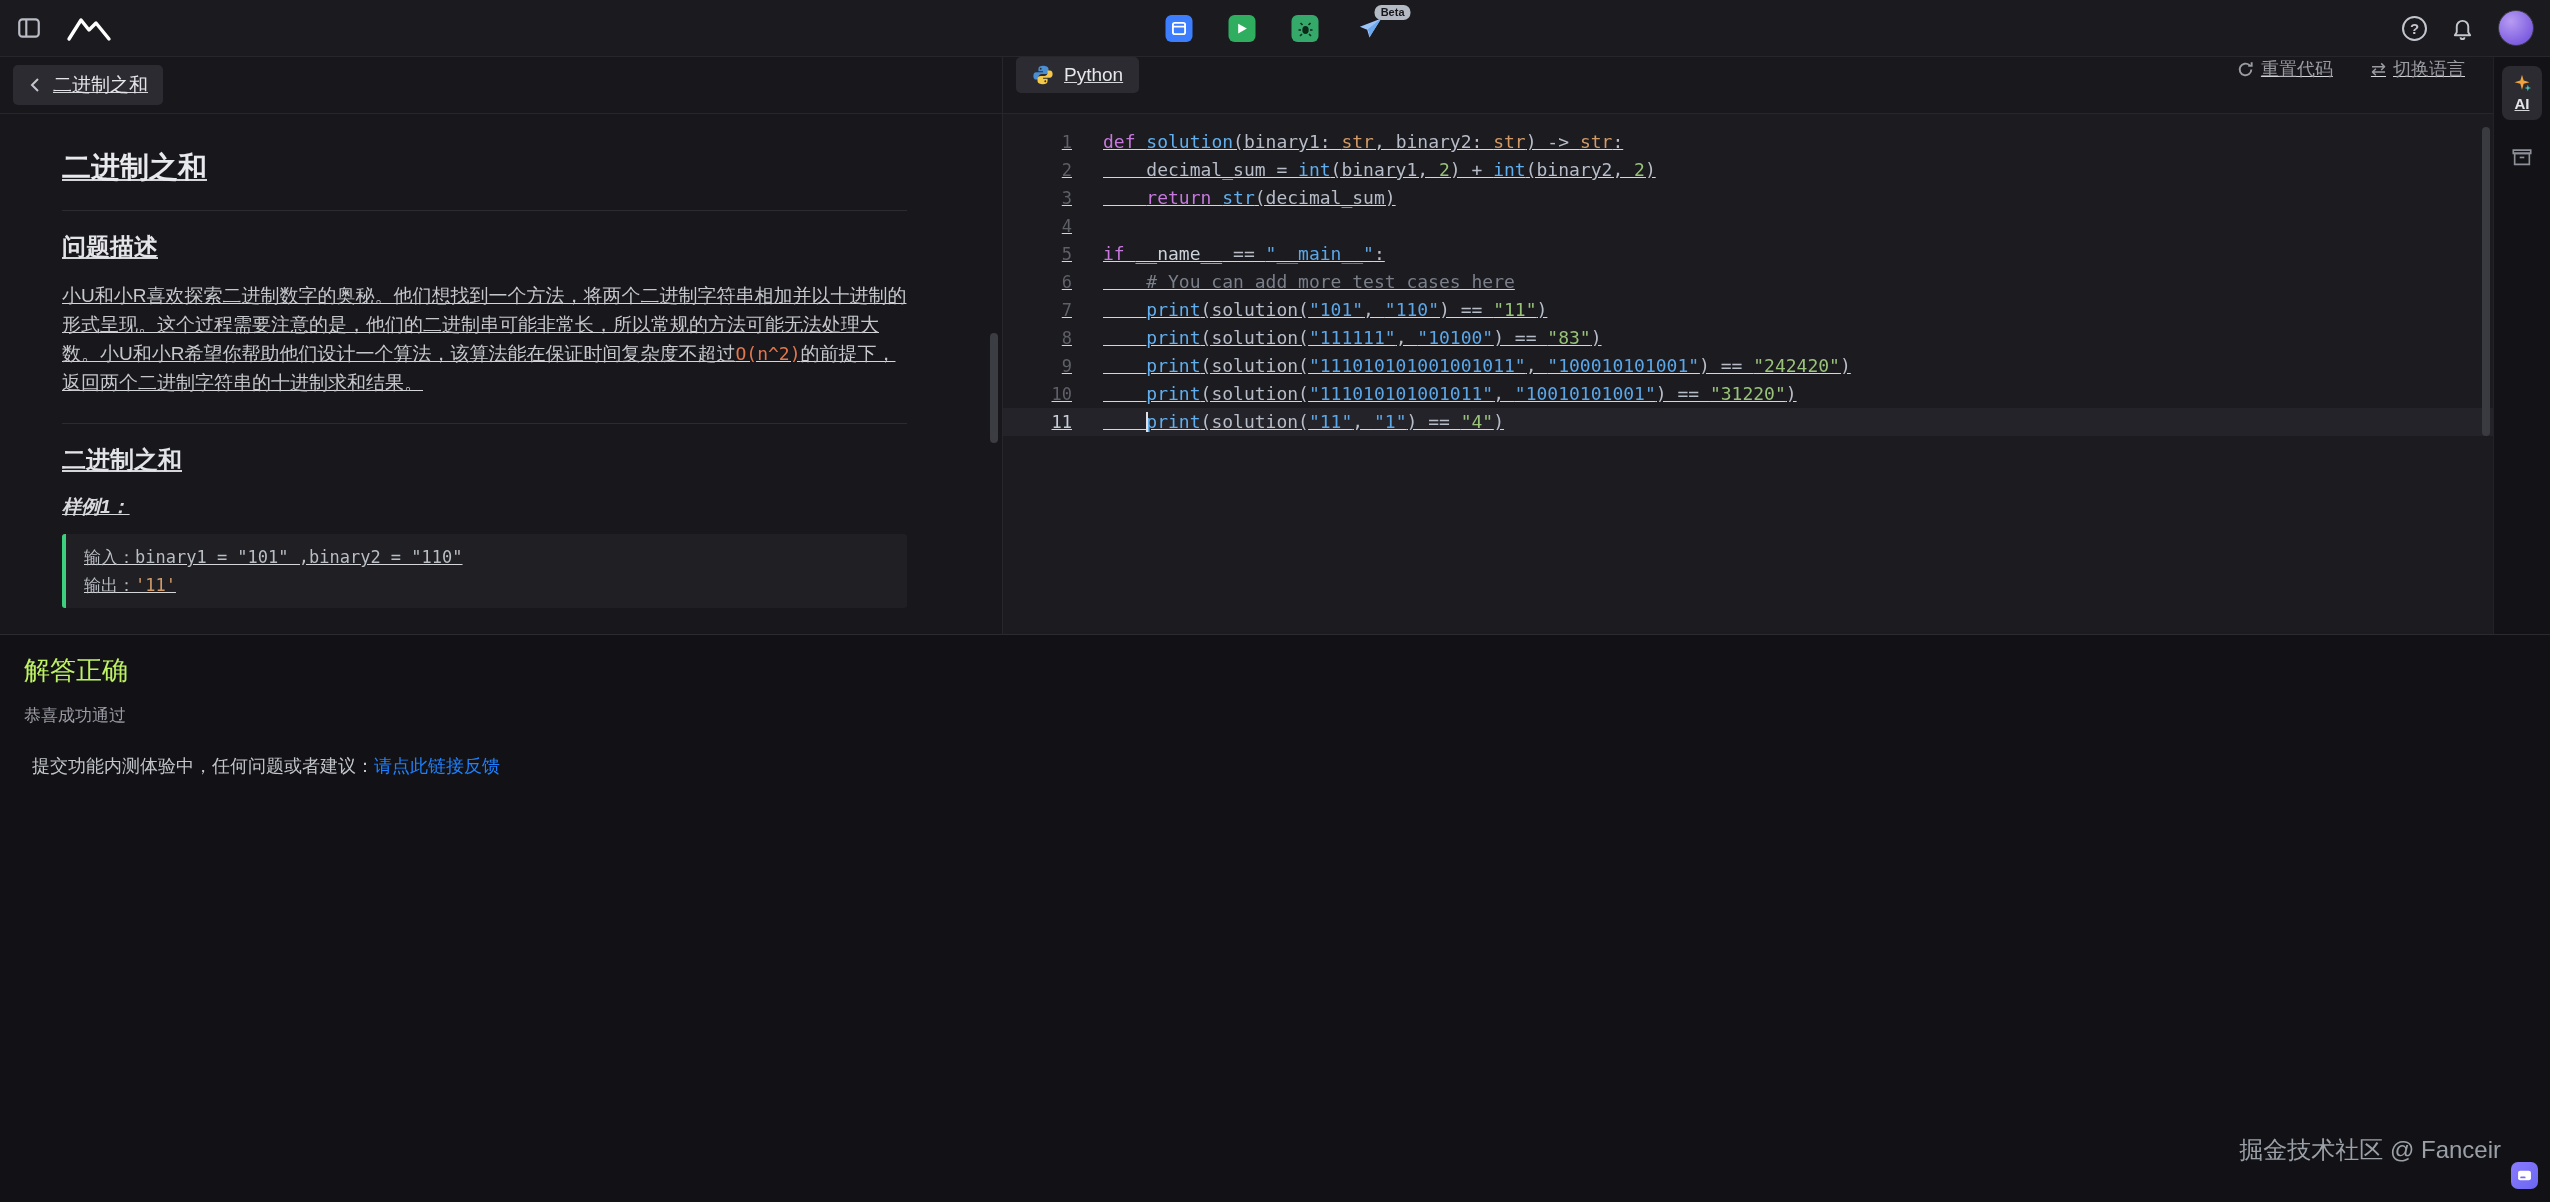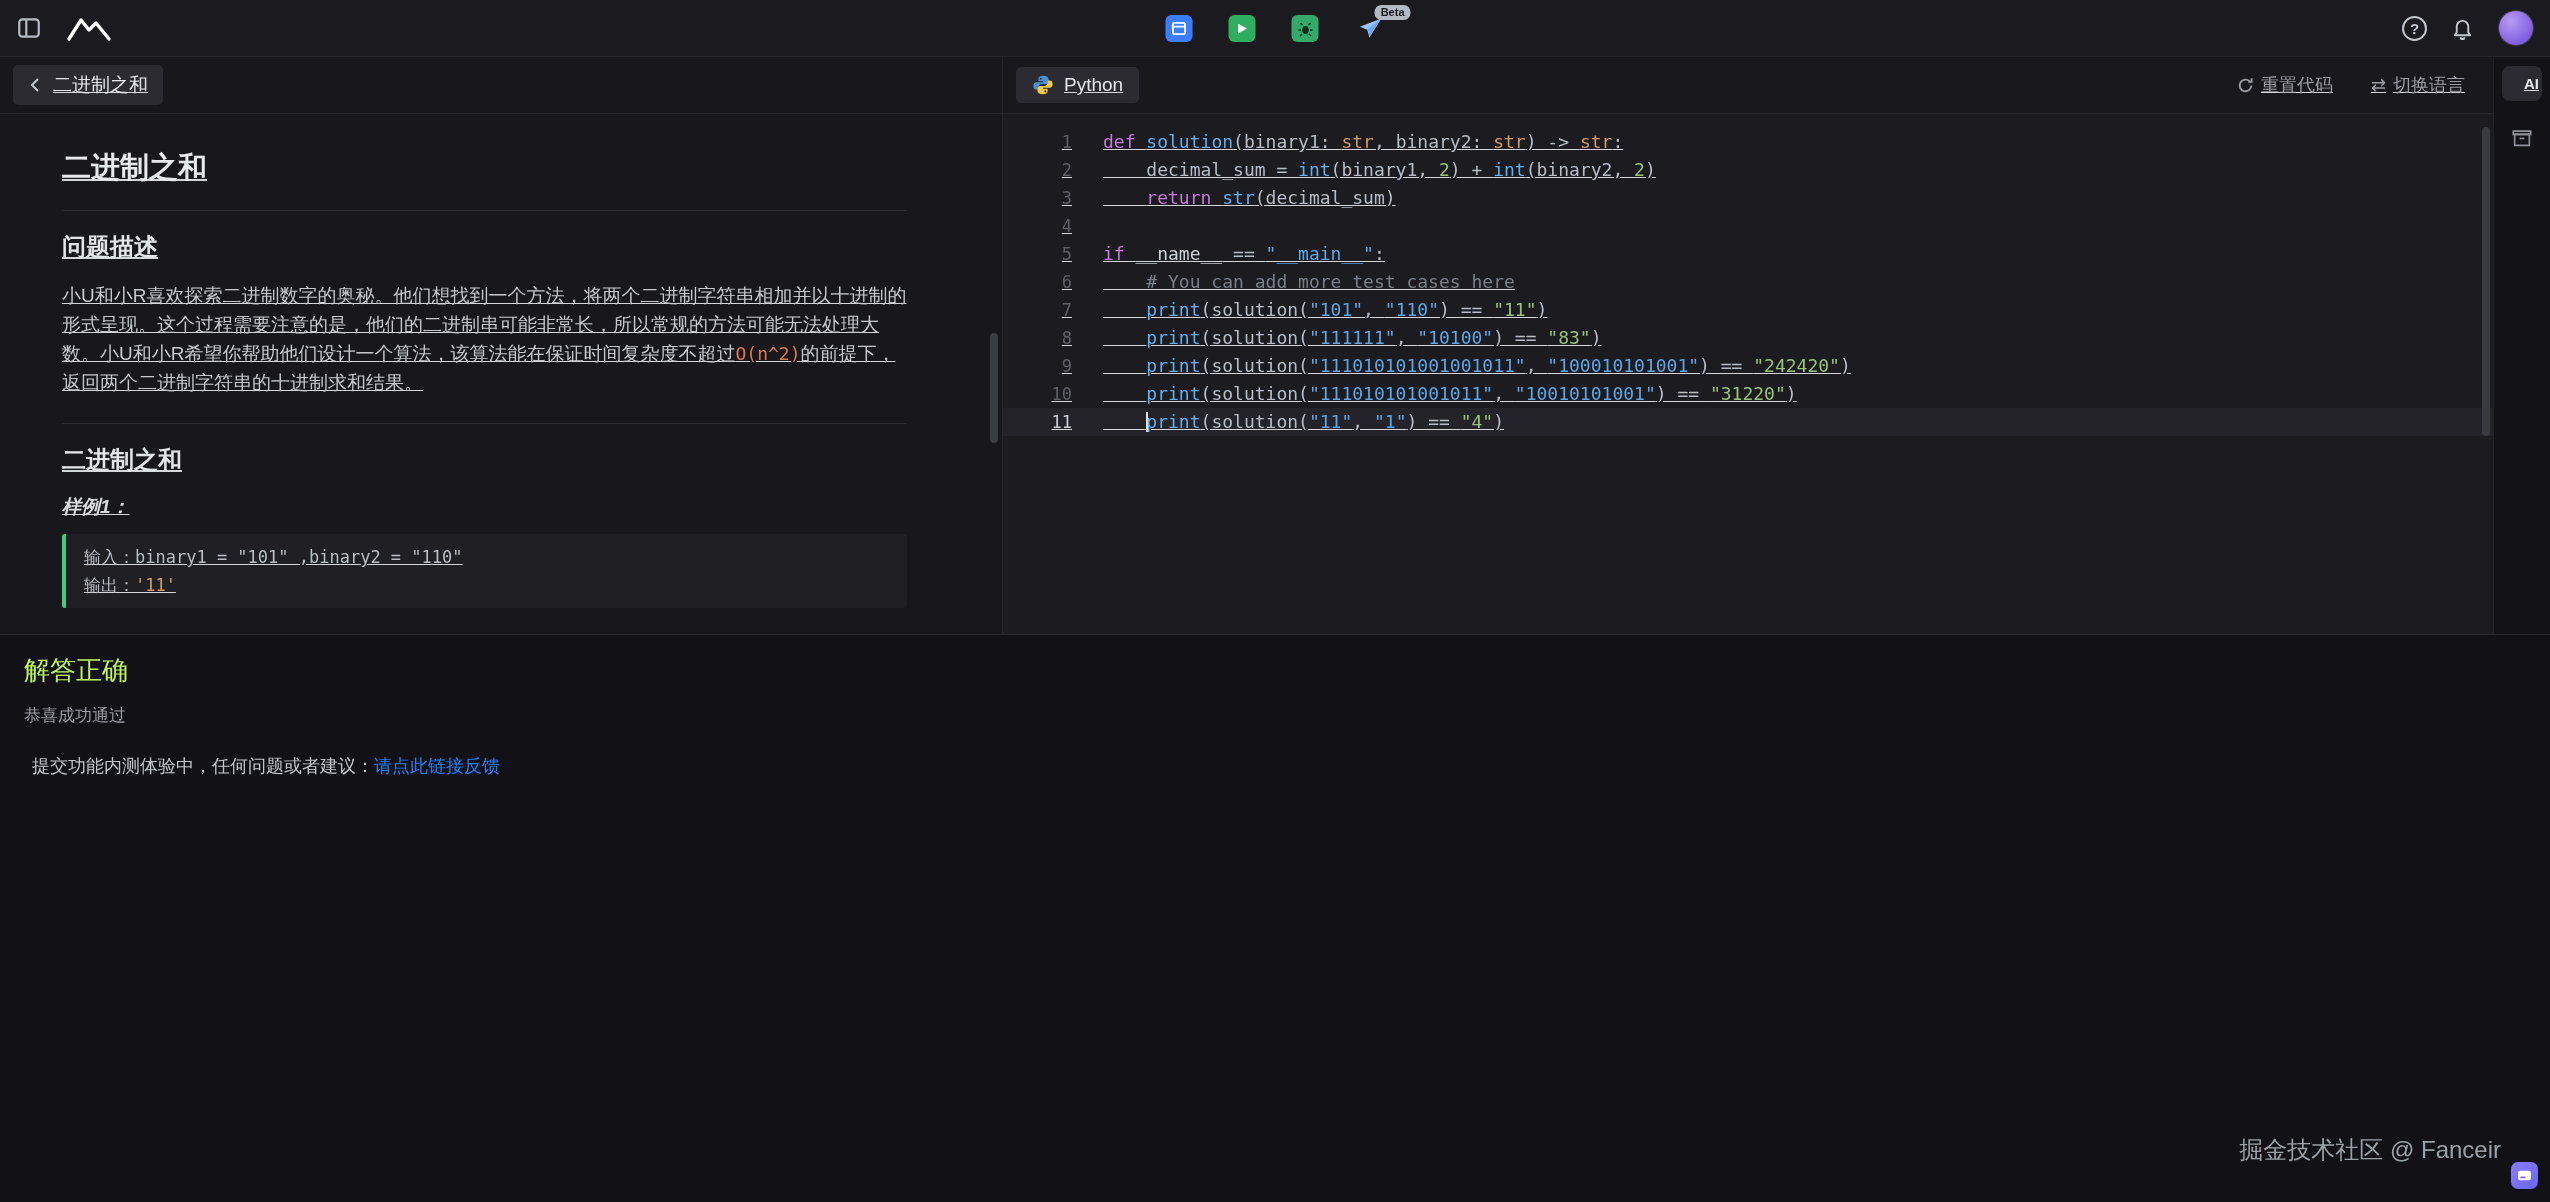--- a/index.html
+++ b/index.html
@@ -67,21 +67,21 @@
     padding:9px 18px; font-family:"DejaVu Sans Mono",monospace;
     font-size:17px; line-height:28px; color:#b9bdc4;
   }
   .example-block .out-val { color:#d19a66; }
   .v-scrollthumb { position:absolute; width:8px; border-radius:4px; background:#3c3c43; }
   .problem-scroll { right:4px; top:219px; height:110px; }
   
   .editor-panel { flex:1; background:#1b1b20; position:relative; display:flex; flex-direction:column; }
   .editor-tabbar {
     height:57px; flex:0 0 57px; background:#19191d; border-bottom:1px solid #26262b;
-    display:flex; align-items:center; padding:0 28px 0 13px;
+    display:flex; align-items:flex-start; padding:0 28px 0 13px;
   }
   .lang-tab {
     display:inline-flex; align-items:center; gap:10px;
     background:#2b2b31; border-radius:5px; padding:7px 16px;
     color:#e6e7ea; font-size:19px; cursor:pointer;
   }
   .tab-actions { margin-left:auto; display:flex; align-items:center; gap:38px; }
   .tab-action { display:flex; align-items:center; gap:7px; color:#9a9ba3; font-size:18px; cursor:pointer; background:none; border:none; }
   .switch-glyph { font-size:18px; color:#9a9ba3; }
   .editor-body { position:relative; flex:1; padding-top:14px; }
@@ -107,21 +107,21 @@
   .tk-pl  { color:#b6bcc8; }
   .tk-var { color:#ccd2da; }
   .editor-scroll { right:3px; top:13px; height:309px; background:#3a3a41; }
   
   .right-rail {
     width:57px; background:#131317; border-left:1px solid #222227;
     display:flex; flex-direction:column; align-items:center; padding-top:9px;
   }
   .ai-chip {
     width:40px; background:#2b2b31; border-radius:8px; cursor:pointer;
-    display:flex; flex-direction:row; align-items:center; gap:10px; padding:7px 12px 8px;
+    display:flex; flex-direction:column; align-items:center; gap:2px; padding:7px 12px 8px;
   }
   .ai-chip .ai-text { color:#e6e7ea; font-size:15px; font-weight:bold; }
   .rail-icon { margin-top:26px; cursor:pointer; background:none; border:none; }
   
   .console-panel {
     position:absolute; top:634px; left:0; right:0; bottom:0;
     background:#121216; border-top:1px solid #2a2a2f;
   }
   .console-tabs { display:flex; align-items:center; height:48px; padding:0 24px; }
   .console-tab-active {

